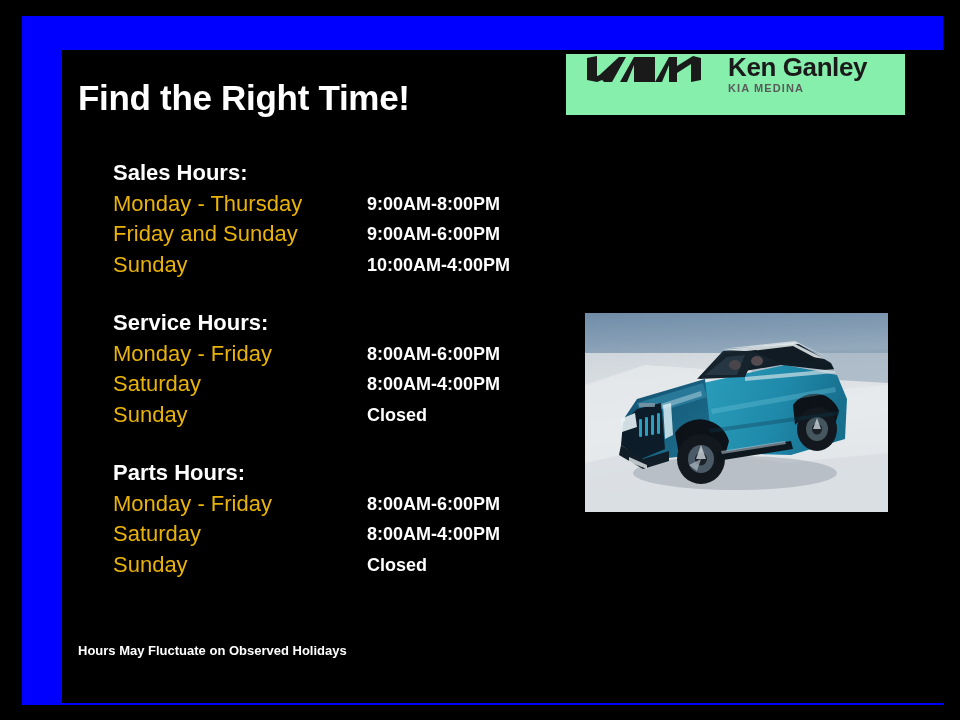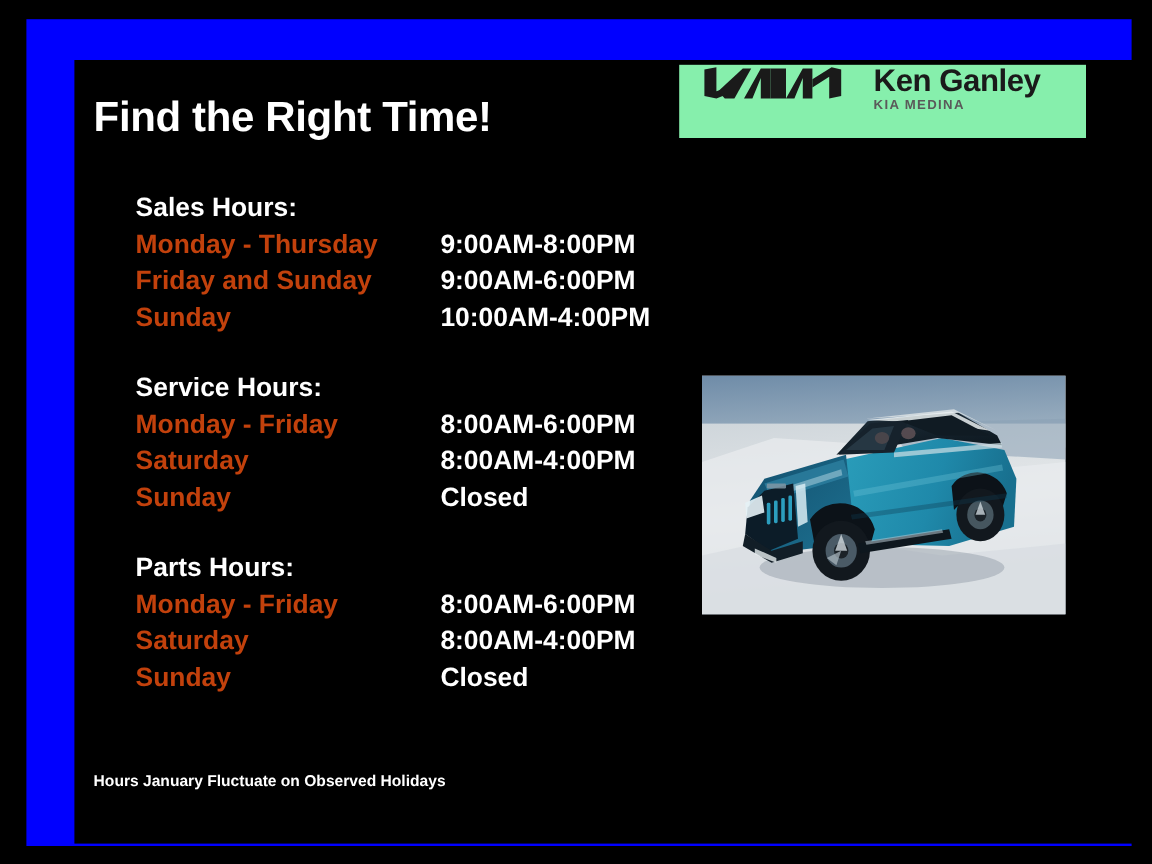--- a/index.html
+++ b/index.html
@@ -74,26 +74,26 @@
   }
   .hours-row {
     display: flex;
     line-height: 30.5px;
     white-space: nowrap;
   }
   .row-day {
     width: 254px;
     flex: 0 0 254px;
     font-size: 22px;
-    font-weight: bold;
-    color: #c2410c;
+    font-weight: normal;
+    color: #eab308;
     font-stretch: condensed;
   }
   .row-time {
-    font-size: 22px;
+    font-size: 18px;
     font-weight: bold;
     color: #ffffff;
     font-stretch: condensed;
   }
 
   
   #footnote {
     position: absolute;
     left: 78px;
     top: 643px;
@@ -208,21 +208,21 @@
           <span class="row-day">Saturday</span>
           <span class="row-time">8:00AM-4:00PM</span>
         </div>
         <div class="hours-row">
           <span class="row-day">Sunday</span>
           <span class="row-time">Closed</span>
         </div>
       </div>
     </div>
 
-  <div id="footnote">Hours January Fluctuate on Observed Holidays</div>
+  <div id="footnote">Hours May Fluctuate on Observed Holidays</div>
 
   <div id="logo-banner">
     <svg id="kia-mark" viewBox="0 0 248 60" aria-hidden="true">
       <g fill="#1a1a1a">
         <path d="M10 8 L30 4 L30 44 L68 32 L68 41 L30 56 L10 52 Z"></path>
         <path d="M33 44 L74 6 L88 6 L60 56 L44 56 Z"></path>
         <path d="M76 56 L104 6 L120 6 L120 56 L104 56 L104 22 L90 56 Z"></path>
         <path d="M120 6 L146 6 L146 56 L120 56 Z"></path>
         <path d="M146 56 L174 6 L190 6 L190 56 L174 56 L174 22 L160 56 Z"></path>
         <path d="M190 24 L222 4 L238 8 L238 52 L218 56 L218 20 L190 38 Z"></path>

